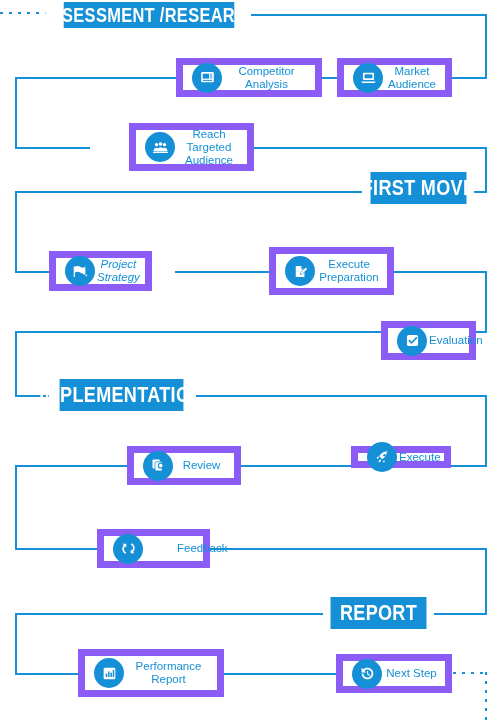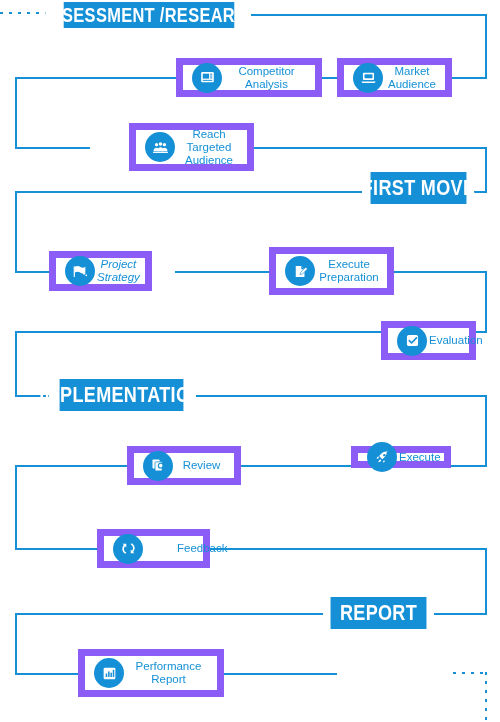--- a/index.html
+++ b/index.html
@@ -267,17 +267,26 @@
         <rect x="13.2" y="11" width="1.9" height="5.4" fill="#1590d6"></rect>
         <rect x="16.1" y="7.4" width="1.9" height="9" fill="#1590d6"></rect>
       </svg>
     </span>
     <span class="lbl">Performance
 Report</span>
   </div>
 
   <div class="ln h" style="left:202px;top:673px;width:135px;"></div>
 
+  <div class="node" style="left:336px;top:654px;width:116px;height:39px;">
+    <span class="ico">
+      <svg width="19" height="19" viewBox="0 0 24 24" fill="none">
+        <path d="M12 4.6c4.1 0 7.4 3.3 7.4 7.4S16.1 19.4 12 19.4 4.6 16.1 4.6 12h2.2c0 2.9 2.3 5.2 5.2 5.2s5.2-2.3 5.2-5.2S14.9 6.8 12 6.8c-1.5 0-2.9.6-3.9 1.7l2.2 2.2H4.6V4.6L6.6 6.6C8 5.3 9.9 4.6 12 4.6z" fill="#fff"></path>
+        <path d="M11.4 8.8h1.4v3.5l2.6 1.6-.7 1.2-3.3-2z" fill="#fff"></path>
+      </svg>
+    </span>
+    <span class="lbl">Next Step</span>
+  </div>
 
   <div class="dot-h" style="left:453px;top:672px;width:33px;"></div>
   <div class="dot-v" style="left:485px;top:672px;height:50px;"></div>
 
 </div>
 
 </body></html>

